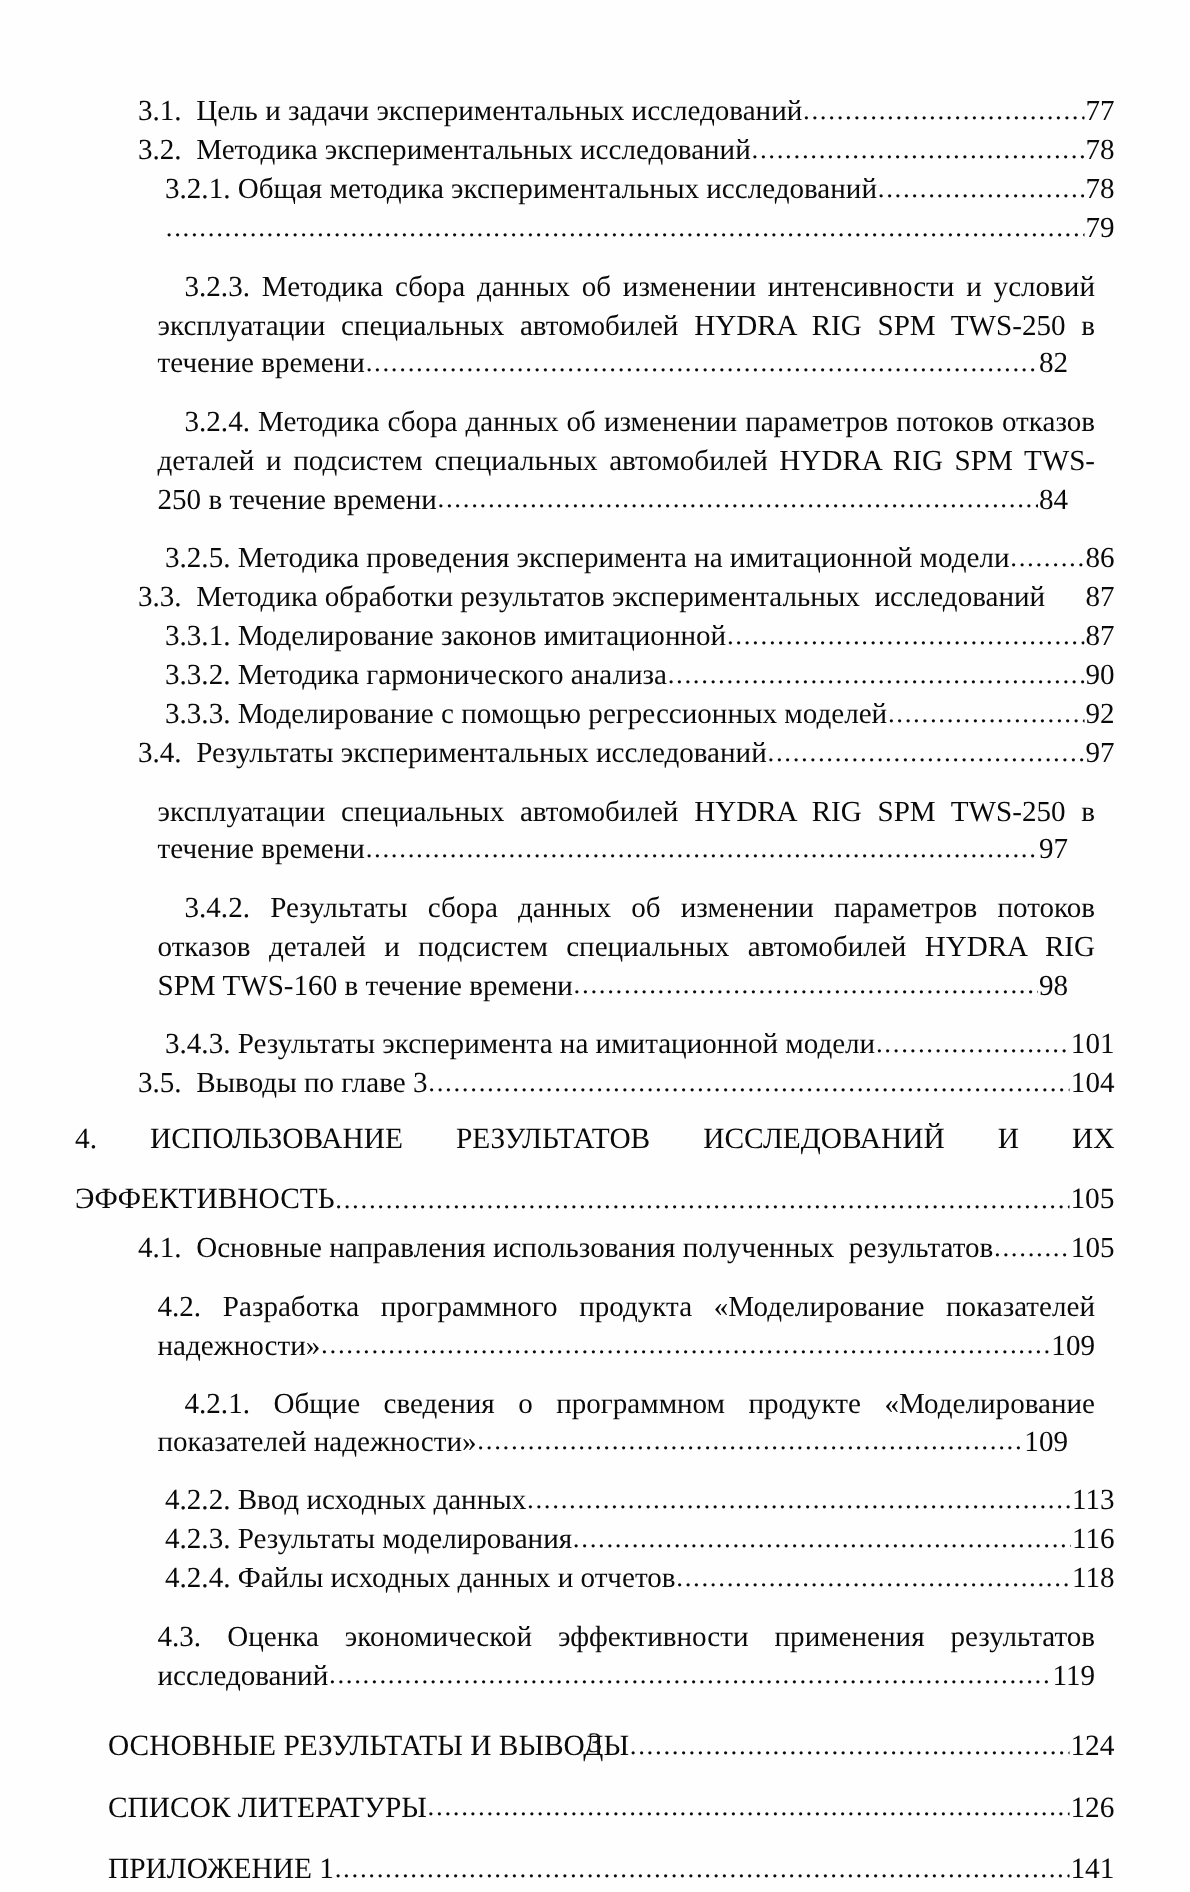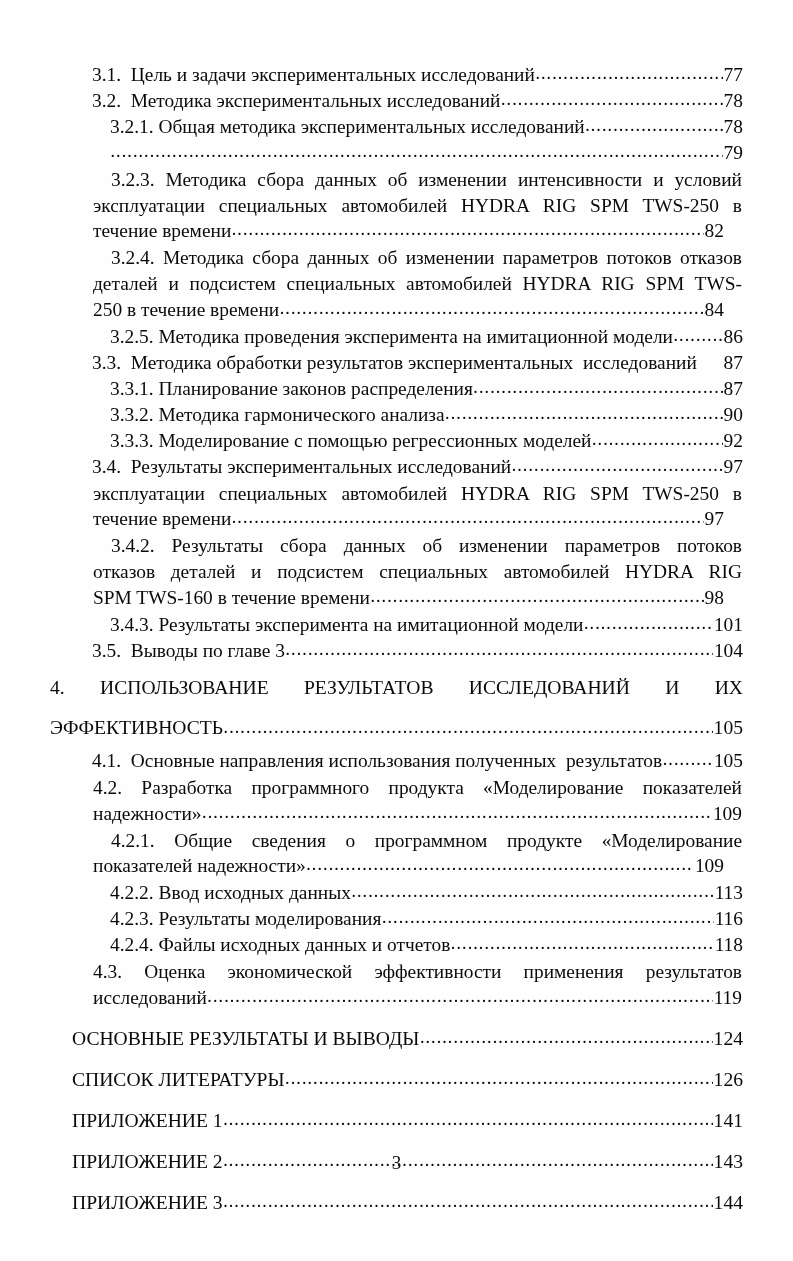--- a/index.html
+++ b/index.html
@@ -62,21 +62,21 @@
   
   .lvl1 { padding-left: 42px; }
   .lvl2 { padding-left: 60px; }
 
   
   .wrap {
     font-size: 19.4px;
     line-height: 25.9px;
     text-align: justify;
     text-align-last: justify;
-    margin: 1px;
+    margin: 13px;
     padding-left: 60px;
     text-indent: 0;
   }
   .wrap.w1 { padding-left: 42px; }
   .wrap .firstline {
     display: block;
     text-align: justify;
     text-align-last: justify;
     text-indent: -18px;
     padding-left: 18px;
@@ -203,21 +203,21 @@
       </div>
       <div class="entry lvl1">
         <div class="row">
           <span class="label">3.3.  Методика обработки результатов экспериментальных  исследований</span>
           <span class="leader"></span>
           <span class="pageno">87</span>
         </div>
       </div>
       <div class="entry lvl2">
         <div class="row">
-          <span class="label">3.3.1. Планирование законов распределения</span>
+          <span class="label">3.3.1. Моделирование законов имитационной</span>
           <span class="leader">........................................................................................................................................................................................................</span>
           <span class="pageno">87</span>
         </div>
       </div>
       <div class="entry lvl2">
         <div class="row">
           <span class="label">3.3.2. Методика гармонического анализа</span>
           <span class="leader">........................................................................................................................................................................................................</span>
           <span class="pageno">90</span>
         </div>

